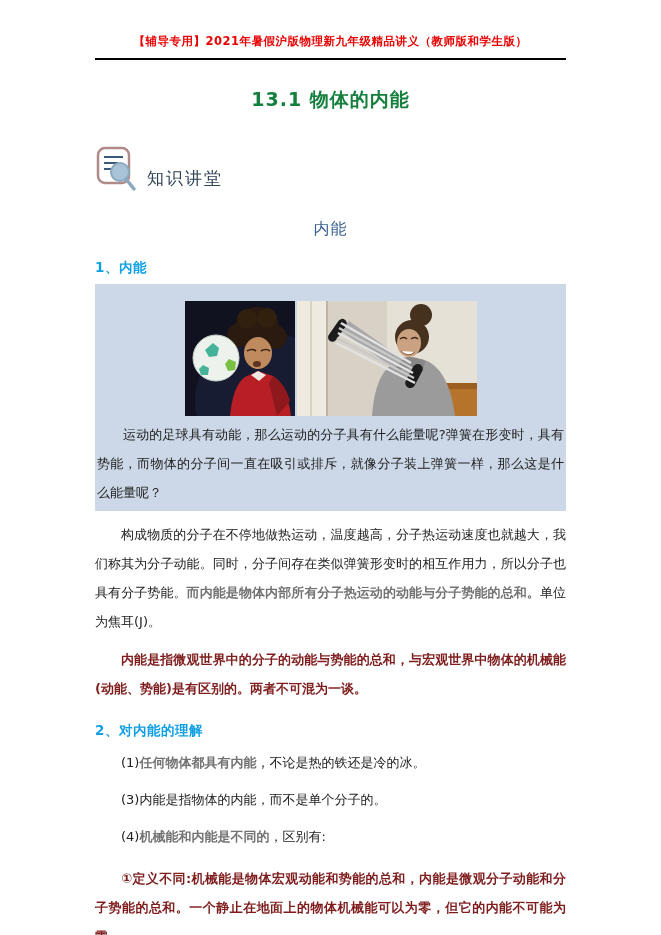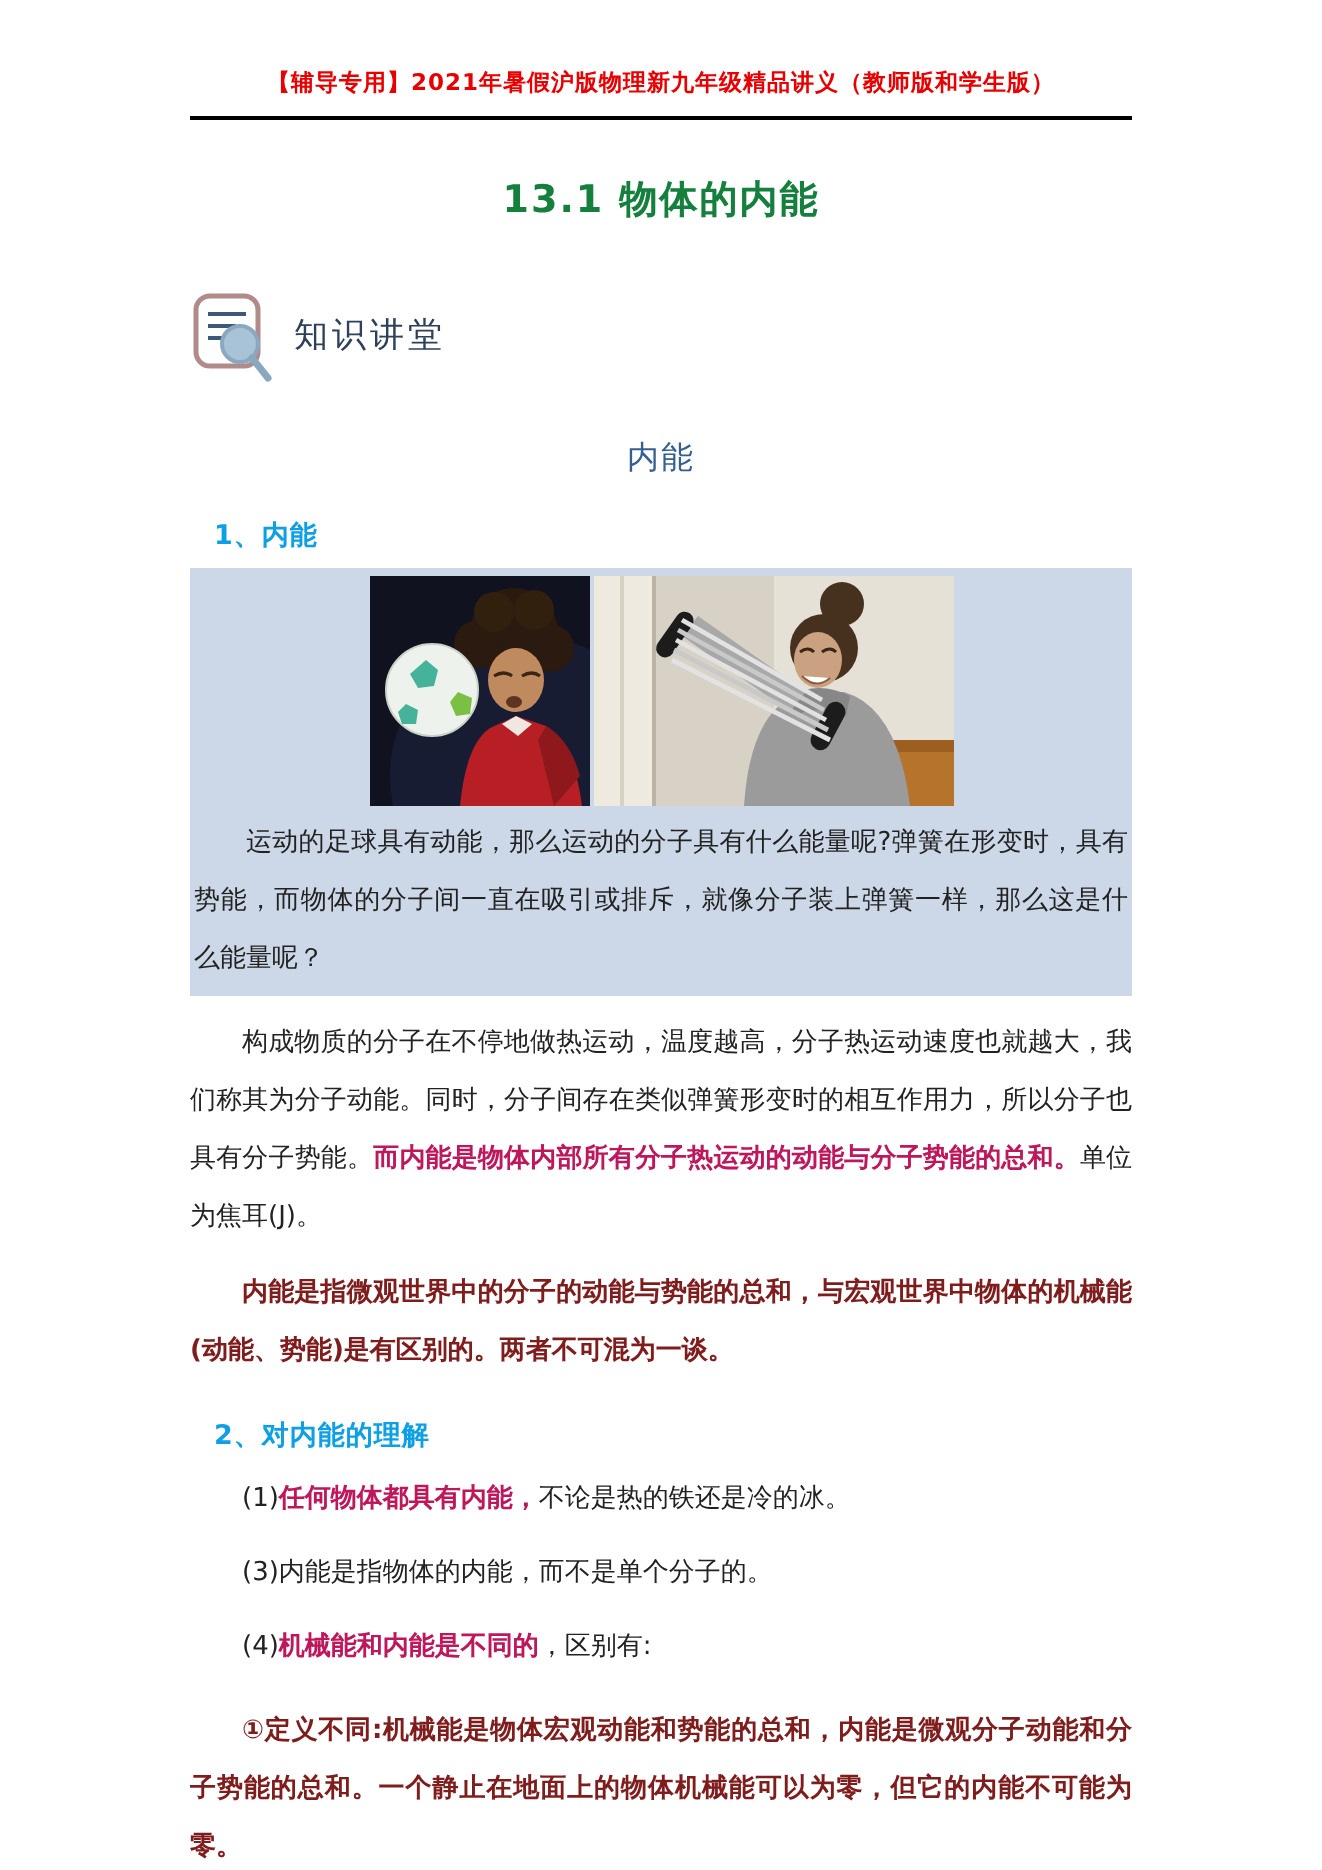--- a/index.html
+++ b/index.html
@@ -14,43 +14,43 @@
     font-size:11.5px;font-weight:bold;color:#e80000;
     text-align:center;letter-spacing:0.5px;white-space:nowrap;
   }
   .header-rule{border-bottom:2px solid #000000;margin-top:9px;}
 
   .doc-title{
     margin:27px 0 0 0;text-align:center;
     font-size:19px;font-weight:bold;color:#15803d;letter-spacing:1px;
   }
 
-  .banner{margin-top:32px;display:flex;align-items:center;gap:10px;height:48px;}
+  .banner{margin-top:32px;display:flex;align-items:flex-end;gap:10px;height:48px;}
   .banner-icon{width:42px;height:48px;flex:0 0 auto;}
   .banner-label{
     font-size:17px;color:#2f4159;letter-spacing:2px;
     padding-bottom:3px;font-weight:500;
   }
 
   .topic{margin-top:26px;text-align:center;font-size:16px;color:#365f91;letter-spacing:1px;}
 
   .sec-heading{
-    margin-top:19px;font-size:13.5px;font-weight:bold;color:#0f9fe5;letter-spacing:0.5px;margin-left:12px;
+    margin-top:19px;font-size:13.5px;font-weight:bold;color:#0f9fe5;letter-spacing:0.5px;
   }
 
-  .photo-block{margin-top:7px;background:#ccd8e7;padding:3px 0 4px 0;}
+  .photo-block{margin-top:7px;background:#ccd8e7;padding:16px 0 4px 0;}
   .photos{display:flex;justify-content:center;align-items:flex-start;gap:2px;padding-top:1px;}
   .photo{display:block;}
 
   .para{
     font-size:13px;line-height:29px;text-indent:2em;
     margin:9px 0 0 0;text-align:justify;
   }
   .photo-block .para{margin:4px 2px 0 2px;}
-  .para b{color:#be185d;}
+  .para b{color:#737373;}
   .item{margin-top:8px;}
   .note{margin-top:13px;font-weight:bold;color:#7f1d1d;}
 </style>
 </head>
 <body>
 
 <div class="page">
 
   <div>
     <div class="header-text">【辅导专用】2021年暑假沪版物理新九年级精品讲义（教师版和学生版）</div>

